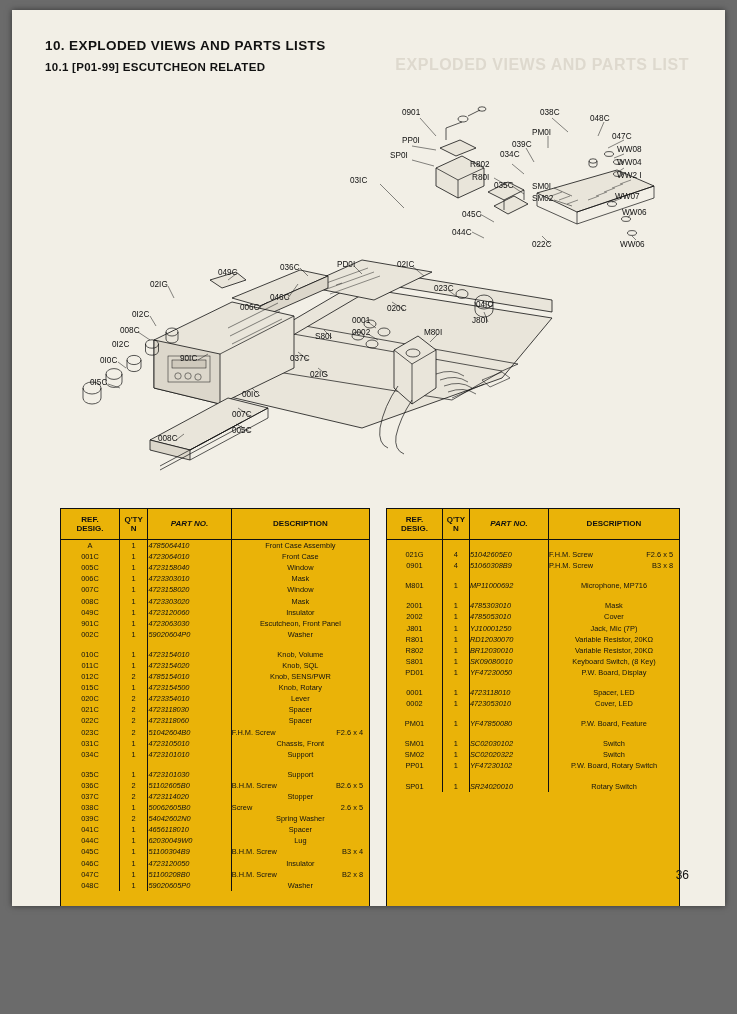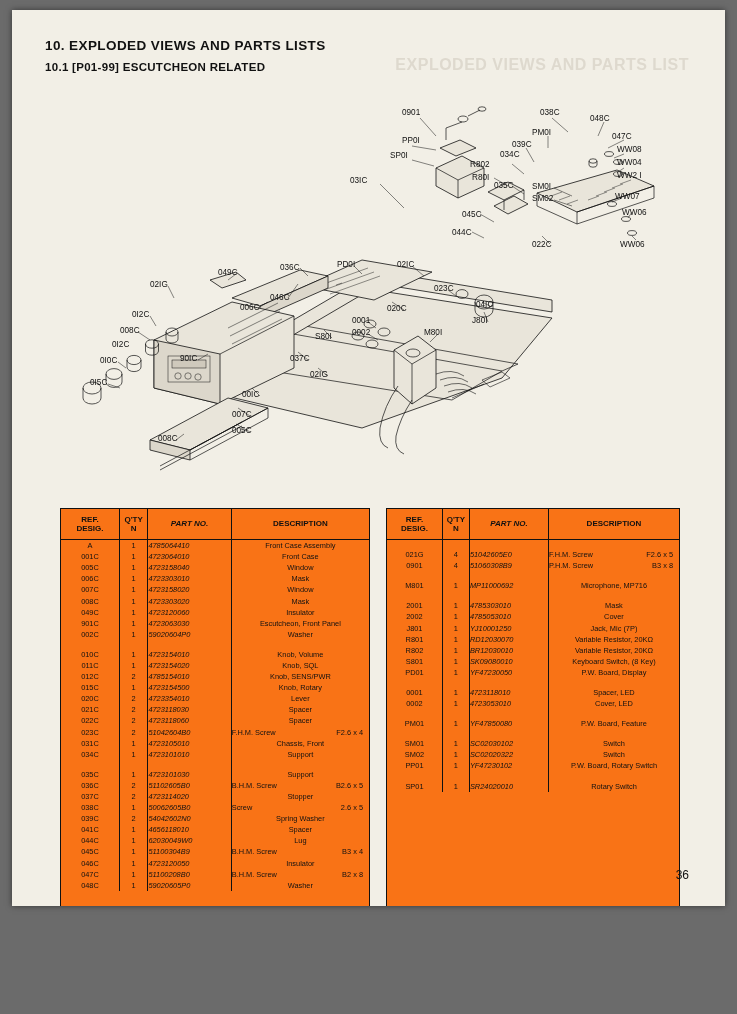--- a/index.html
+++ b/index.html
@@ -75,21 +75,21 @@
     position: absolute;
     font-size: 8.2px;
     color: #111;
     white-space: nowrap;
     font-family: "Liberation Sans", sans-serif;
   }
   
   .tbl {
     position: absolute;
     border: 1.4px solid #111;
-    background: #f97316;
+    background: #eab308;
     box-sizing: border-box;
   }
   .tbl.left  { left: 48px;  top: 498px; width: 310px; height: 410px; }
   .tbl.right { left: 374px; top: 498px; width: 294px; height: 400px; }
   table.pt {
     border-collapse: collapse;
     width: 100%;
     font-size: 7.4px;
     color: #111;
     table-layout: fixed;

